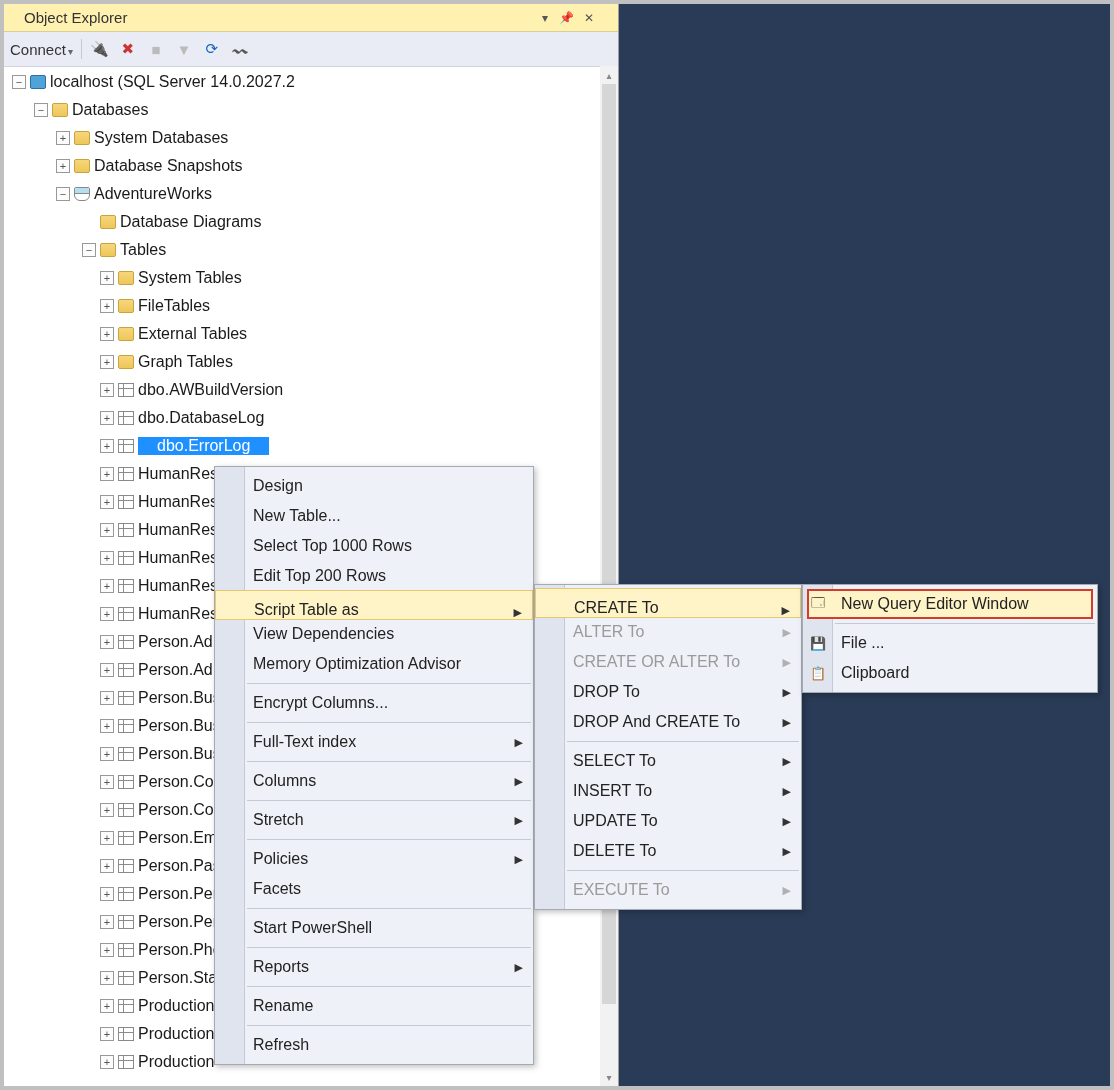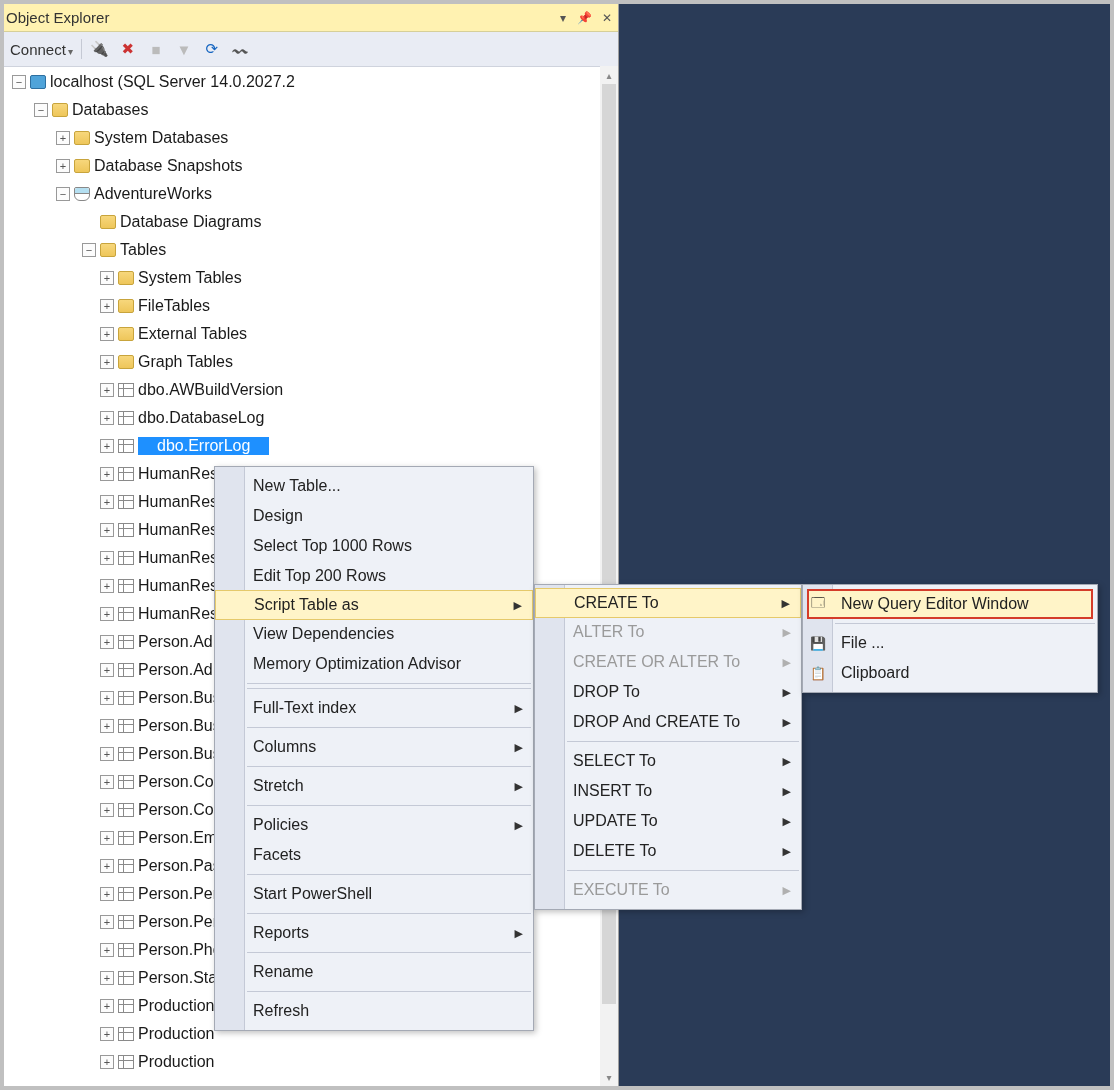--- a/index.html
+++ b/index.html
@@ -1,18 +1,18 @@
 <!DOCTYPE html>
 <html><head>
 <meta charset="utf-8">
 <style>
   * { box-sizing: border-box; font-family: "Segoe UI", Tahoma, sans-serif; }
   body { margin: 0; width:1114px; height:1090px; background:#2a3b57; border:4px solid #c0c0c0; position:relative; overflow:hidden; }
   .panel { position:absolute; left:0; top:0; width:615px; height:1082px; background:#fff; border-right:1px solid #9f9f9f; }
-  .titlebar { height:28px; background:#fff2b1; border-bottom:1px solid #d6cf98; display:flex; align-items:center; padding:0 2px; font-size:15px; color:#333;text-align:right; }
+  .titlebar { height:28px; background:#fff2b1; border-bottom:1px solid #d6cf98; display:flex; align-items:center; padding:0 20px; font-size:15px; color:#333;text-align:right; }
   .titlebar .spacer { flex:1; }
   .titlebar .btn { width:18px; height:18px; margin-left:4px; display:flex; align-items:center; justify-content:center; color:#555; font-size:12px; }
   .toolbar { height:34px; background:#e9ecf4; border-bottom:1px solid #cfd3dd; display:flex; align-items:center; padding:17px 6px; gap:8px; font-size:15px; color:#333; }
   .toolbar .drop::after { content:"▾"; font-size:10px; margin-left:2px; color:#666; }
   .toolbar .ico { width:20px; height:20px; display:flex; align-items:center; justify-content:center; color:#555; }
   .toolbar .sep { width:1px; height:20px; background:#c5c9d4; }
   .tree { position:absolute; top:62px; left:0; right:0; bottom:0; overflow:hidden; font-size:16px; color:#1a1a1a; padding-top:2px;}
   .scrollbar { position:absolute; right:0; top:62px; width:18px; bottom:0; background:#f2f2f2; }
   .scrollbar .up, .scrollbar .dn { height:18px; background:#f2f2f2; display:flex;align-items:center;justify-content:center; color:#888; font-size:10px;}
   .scrollbar .thumb { position:absolute; top:18px; left:2px; right:2px; height:920px; background:#d6d6d6; }
@@ -26,21 +26,21 @@
   .grid::before { left:4px; top:0; bottom:0; width:1px; }
   .grid::after { left:0; right:0; top:4px; height:1px; }
   .srv { background:#4fa3d9; border:1px solid #2d6fa0; border-radius:2px; }
   .db { background:#fff; border:1px solid #888; border-radius:2px 2px 6px 6px; position:relative;}
   .db::before { content:""; position:absolute; left:0; right:0; top:0; height:5px; background:#b4dff1; border-bottom:1px solid #888; border-radius:2px 2px 0 0;}
   .sel { background:#1e90ff; color:#fff; padding:0 19px; }
   .ind0{padding-left:8px}.ind1{padding-left:30px}.ind2{padding-left:52px}.ind3{padding-left:78px}.ind4{padding-left:96px}
   .ctx { position:absolute; background:#eef1f7; border:1px solid #a4a9b4; box-shadow:2px 2px 6px rgba(0,0,0,0.25); font-size:16px; color:#222; }
   .ctx .strip { position:absolute; left:0; top:0; bottom:0; width:30px; background:#e0e4ee; border-right:1px solid #c4c9d6; }
   .ctx-item { position:relative; display:flex; align-items:center; height:30px; padding-left:38px; padding-right:20px; }
-  .ctx-item.hl { background:#fff4c8; border:1px solid #e5c96b; margin:-1px 0;}
+  .ctx-item.hl { background:#fff4c8; border:1px solid #e5c96b; margin:-1px 0;align-items:flex-end;}
   .ctx-item.dis { color:#9a9a9a; }
   .ctx-sep { height:1px; background:#c4c9d6; margin:4px 2px 4px 32px; }
   .ctx-item .arrow { position:absolute; right:10px; font-size:11px; color:#333; }
   .ctx-item.dis .arrow{color:#b0b0b0;}
   .menu1 { left:210px; top:462px; width:320px; padding:4px 0;}
   .menu2 { left:530px; top:580px; width:268px; padding:4px 0;}
   .menu3 { left:798px; top:580px; width:296px; padding:4px 0;}
   .menu3 .hlred { position:absolute; left:4px; right:4px; top:4px; height:30px; border:2px solid #d43c2a; background:#fff4c8; z-index:0; }
   .menu3 .ctx-item { z-index:1; }
   .micon { position:absolute; left:6px; width:18px; height:18px; display:flex;align-items:center;justify-content:center; font-size:13px;}
@@ -256,42 +256,45 @@
     <div class="up">▴</div>
     <div class="thumb"></div>
     <div class="dn" style="position:absolute;bottom:0;left:0;right:0;">▾</div>
   </div>
 </div>
 
 <div class="ctx menu1">
   <div class="strip"></div>
   <div id="m1">
       <div class="ctx-item">
+        <span>Design</span>
+      </div>
+      <div class="ctx-item">
         <span>New Table...</span>
-      </div>
-      <div class="ctx-item">
-        <span>Design</span>
       </div>
       <div class="ctx-item">
         <span>Select Top 1000 Rows</span>
       </div>
       <div class="ctx-item">
         <span>Edit Top 200 Rows</span>
       </div>
       <div class="ctx-item hl">
         <span>Script Table as</span>
         <span class="arrow">▶</span>
       </div>
       <div class="ctx-item">
         <span>View Dependencies</span>
       </div>
       <div class="ctx-item">
         <span>Memory Optimization Advisor</span>
       </div>
       <div class="ctx-sep"></div>
+      <div class="ctx-item">
+        <span>Encrypt Columns...</span>
+      </div>
       <div class="ctx-sep"></div>
       <div class="ctx-item">
         <span>Full-Text index</span>
         <span class="arrow">▶</span>
       </div>
       <div class="ctx-sep"></div>
       <div class="ctx-item">
         <span>Columns</span>
         <span class="arrow">▶</span>
       </div>

